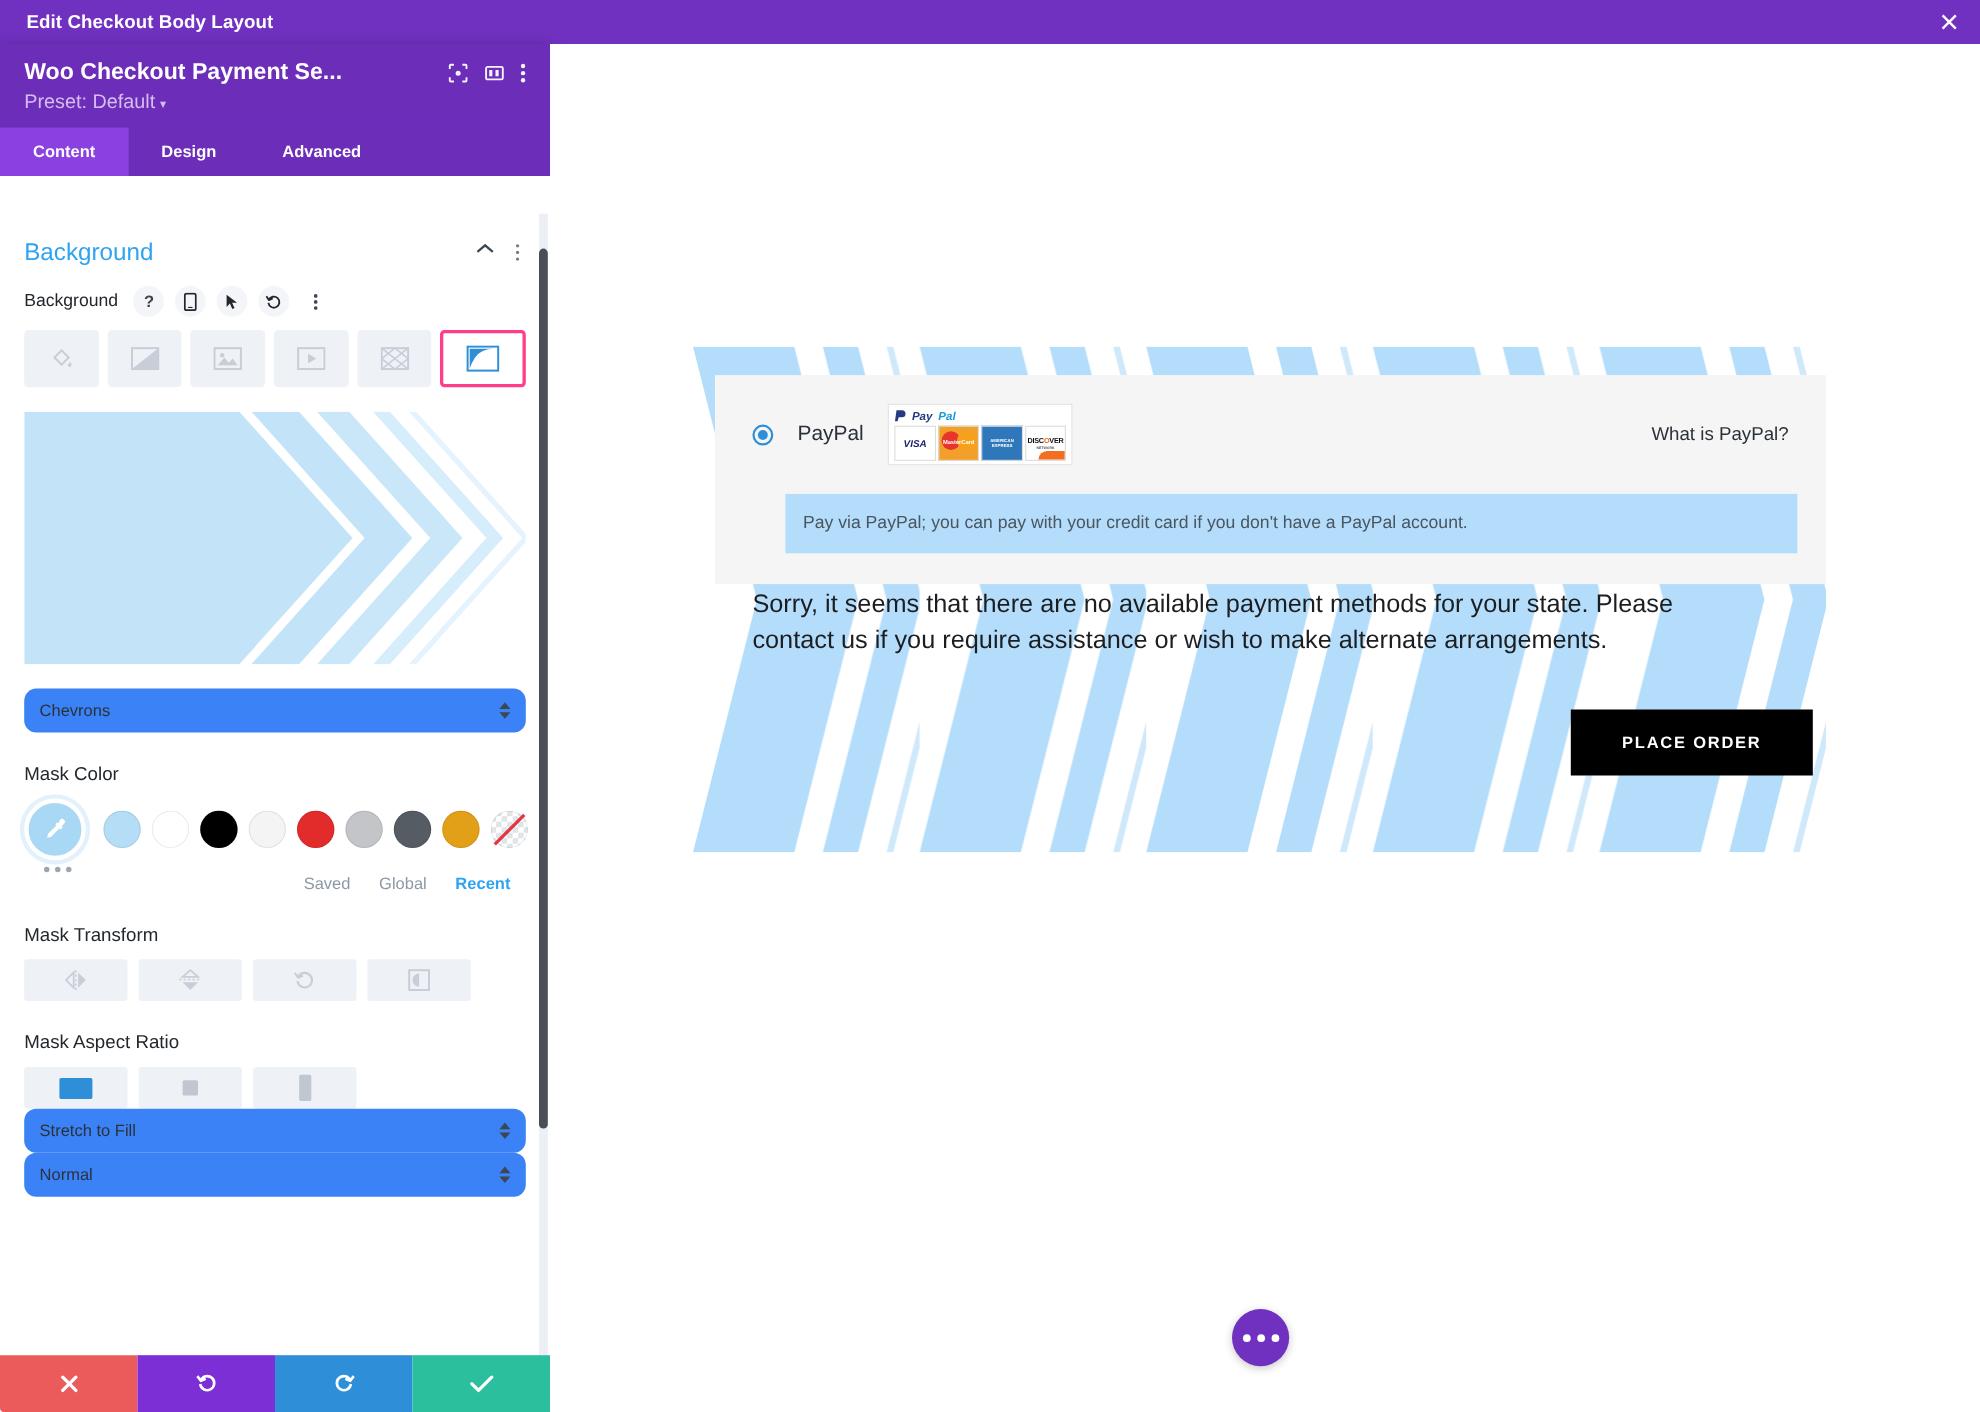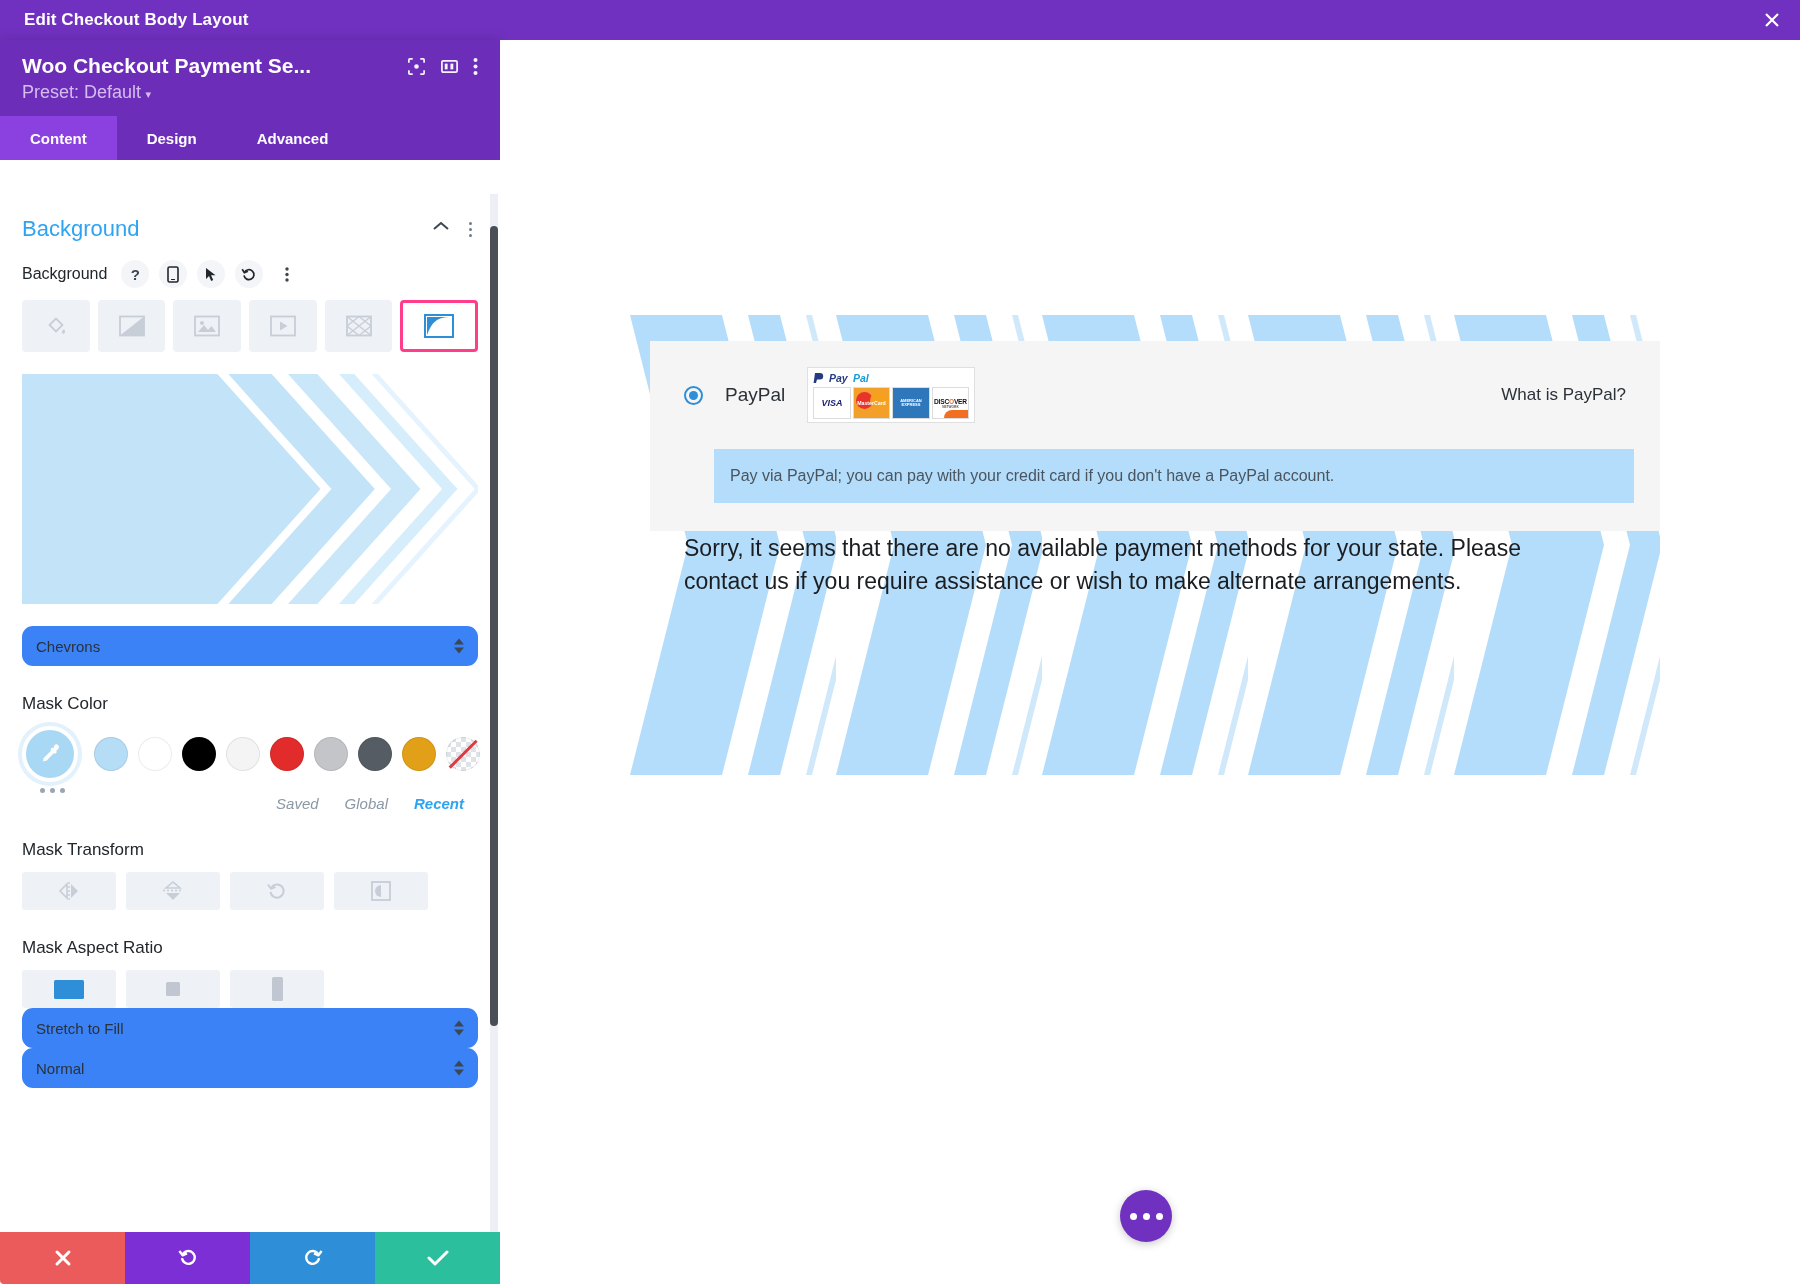--- a/index.html
+++ b/index.html
@@ -142,21 +142,21 @@
   }
   .swatch.transparent::after {
     content: ''; position: absolute; left: 50%; top: -2px; width: 2.5px; height: 38px;
     background: #e0383e; transform: translateX(-50%) rotate(45deg);
   }
   .dots-more { padding: 6px 0 0 40px; display: flex; gap: 5px; cursor: pointer; }
   .dots-more i { width: 5px; height: 5px; border-radius: 50%; background: #9aa6b2; display: block; }
 
   .color-tabs {
     display: flex; justify-content: flex-end; gap: 26px;
-    padding: 2px 36px 0 22px; font-size: 15px; font-style: italic;
+    padding: 2px 36px 0 22px; font-size: 15px;
   }
   .color-tabs span { cursor: pointer; color: #8b98a5; }
   .color-tabs span.active { color: #2ea3f2; font-weight: bold; }
 
   
   .btn-row { display: flex; gap: 10px; padding: 0 22px; }
   .icon-btn {
     flex: 1; height: 38px; background: #eef1f6; border-radius: 3px;
     display: flex; align-items: center; justify-content: center; cursor: pointer;
   }
@@ -579,20 +579,21 @@
             </div>
           </div>
         </div>
         <div class="what-ppl">What is PayPal?</div>
       </div>
       <div class="pp-note">Pay via PayPal; you can pay with your credit card if you don't have a PayPal account.</div>
     </div>
 
     <div class="sorry-text">Sorry, it seems that there are no available payment methods for your state. Please contact us if you require assistance or wish to make alternate arrangements.</div>
 
+    <div class="place-order">PLACE ORDER</div>
   </div>
 
   <div id="fab">
       <i></i>
       <i></i>
       <i></i>
     </div>
 </div>
 
 </body></html>

